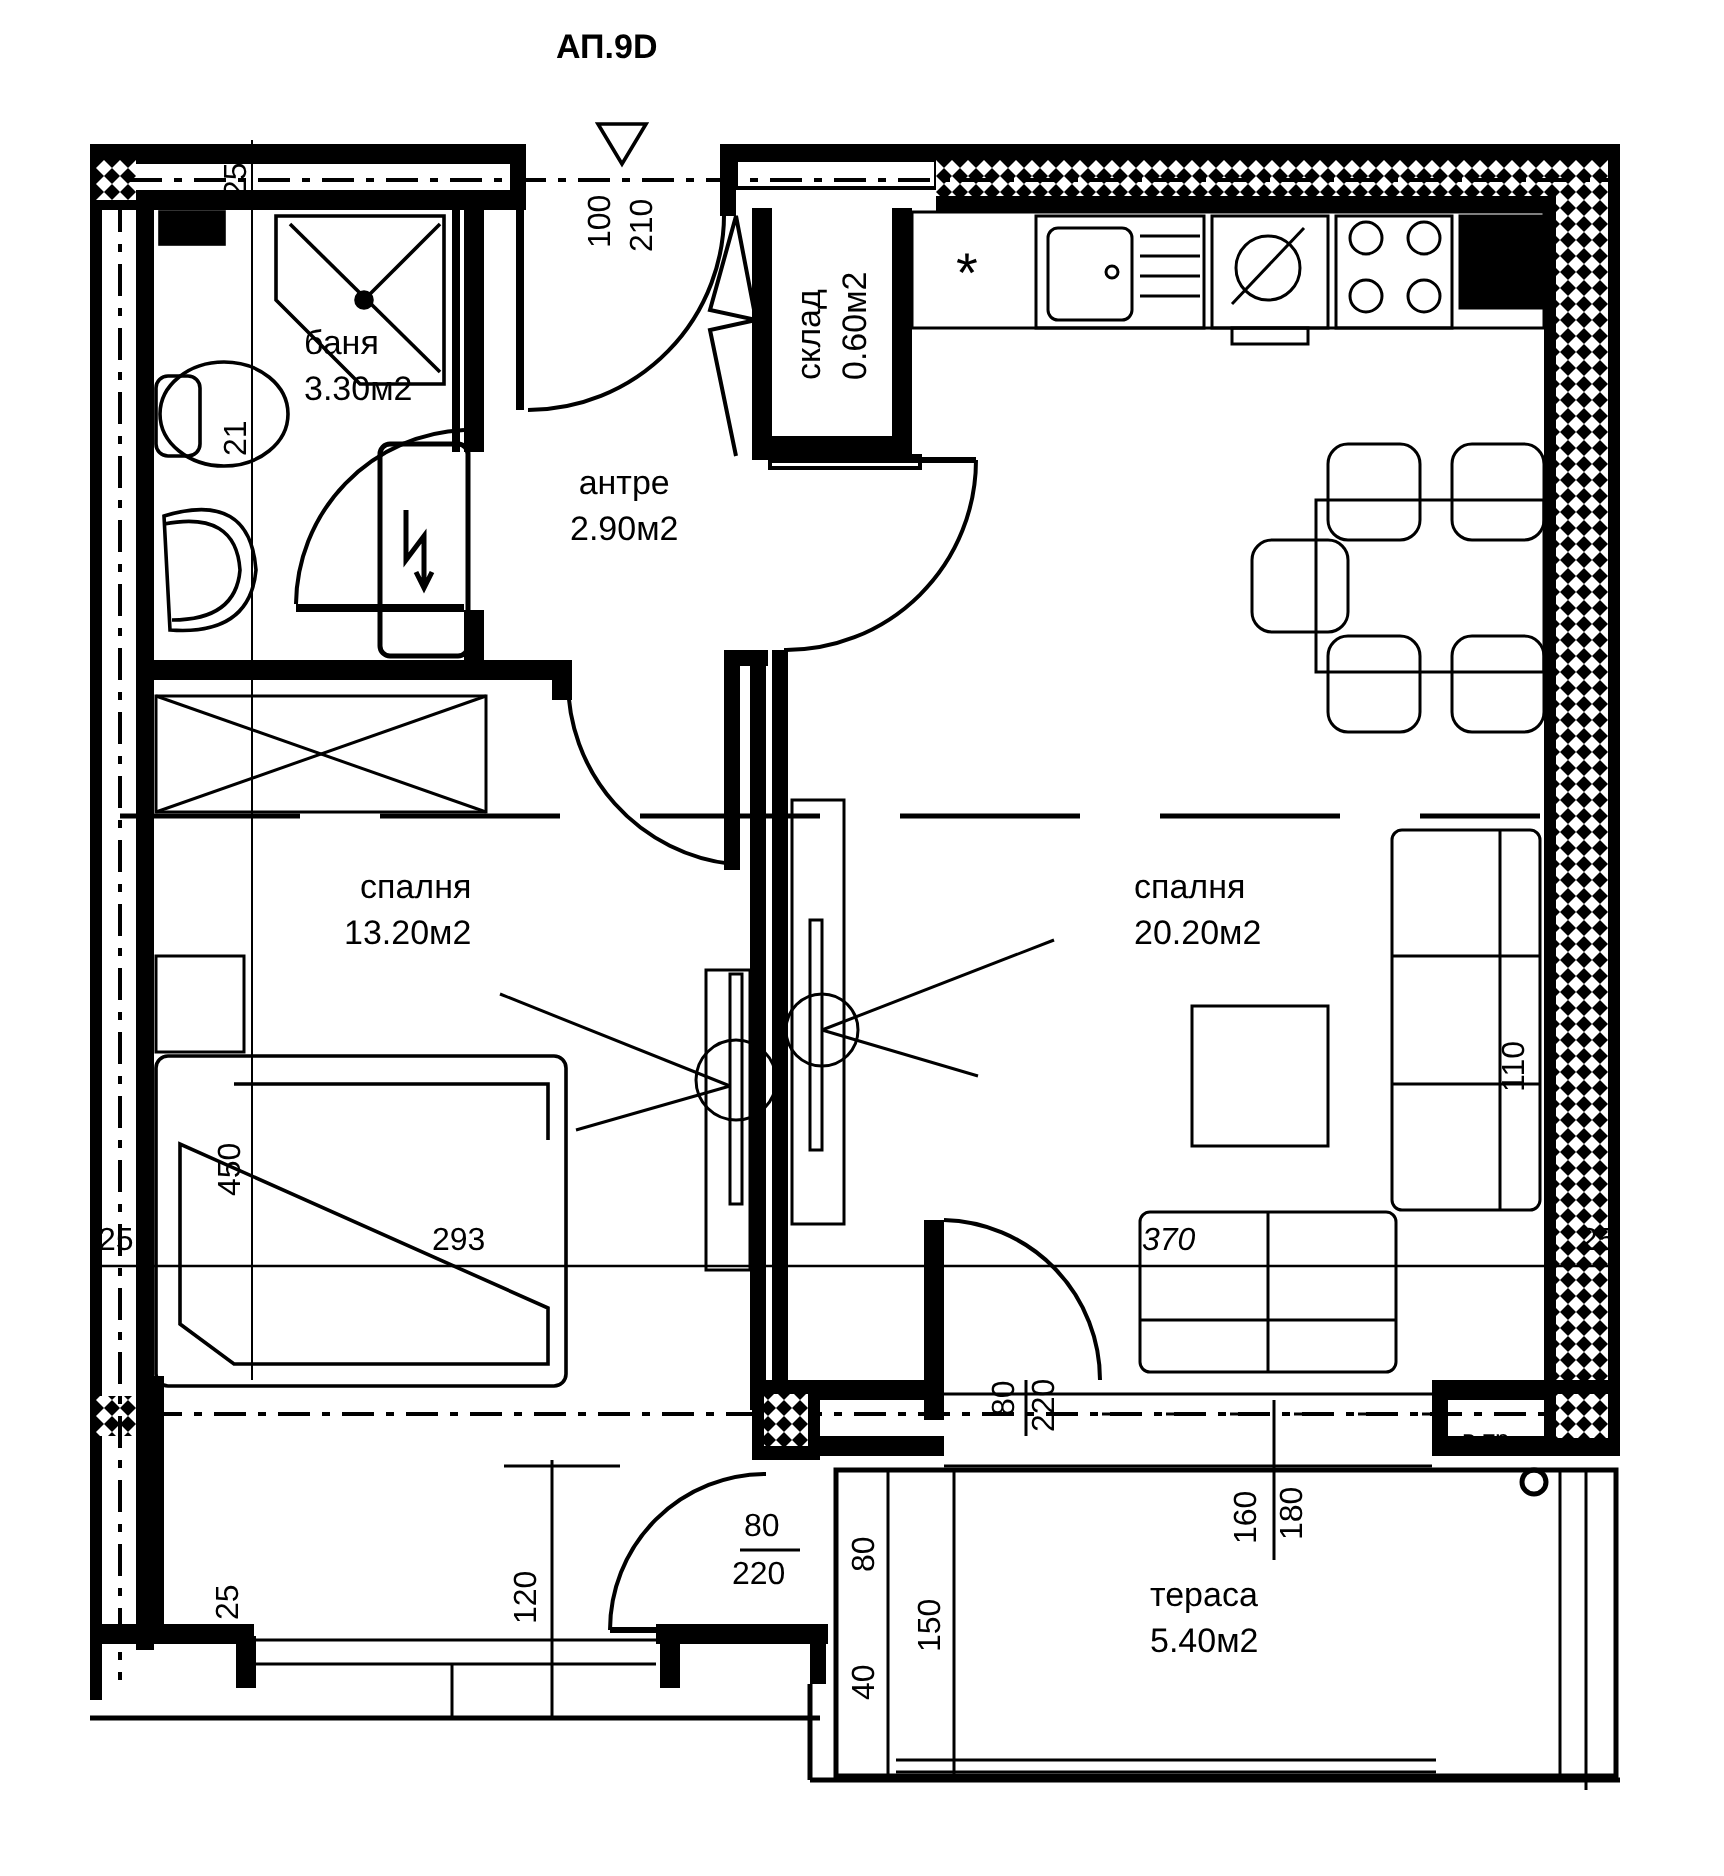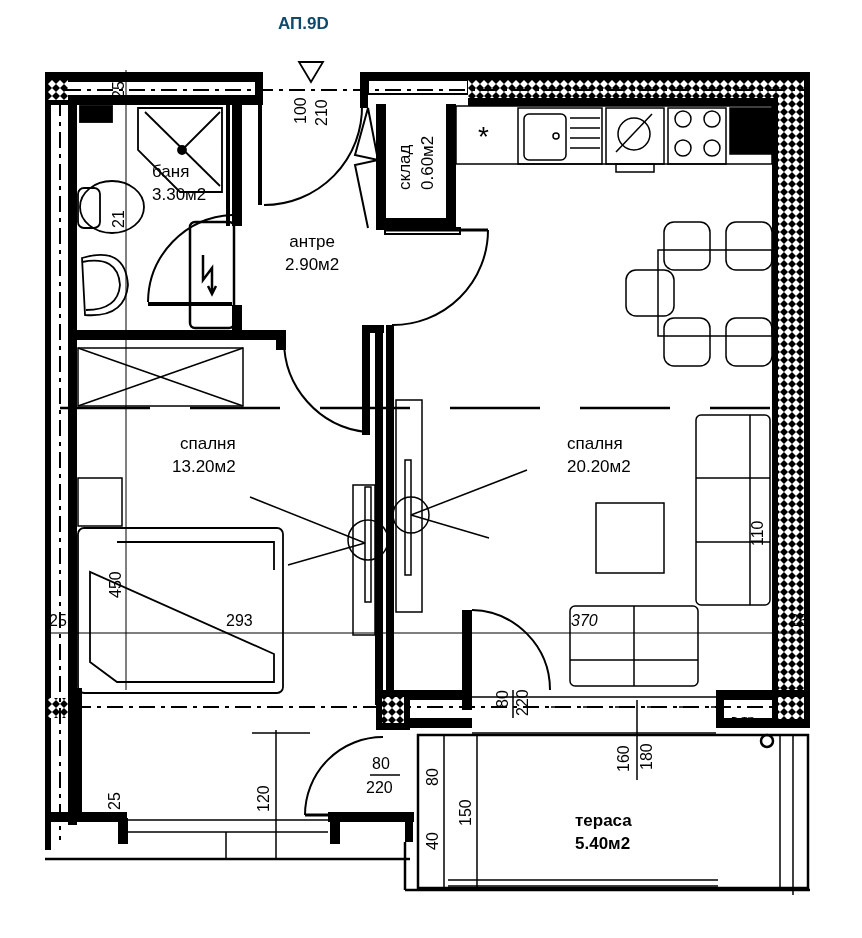--- a/index.html
+++ b/index.html
@@ -1,18 +1,18 @@
 <!DOCTYPE html>
 <html><head>
   <meta charset="utf-8">
   <style>
     html, body { margin: 0; padding: 0; background: #ffffff; }
     body { width: 862px; height: 938px; position: relative; overflow: hidden; font-family: "Liberation Sans", sans-serif; }
     #plan { position: absolute; left: 0; top: 0; width: 862px; height: 938px; }
-    .title { position: absolute; left: 278px; top: 14px; font-family: "Liberation Sans", sans-serif; font-weight: bold; font-size: 17px; color: #0c4a6e; }
+    .title { position: absolute; left: 278px; top: 14px; font-family: "Liberation Sans", sans-serif; font-weight: bold; font-size: 17px; color: #000000; }
     .lbl { position: absolute; font-family: "Liberation Sans", sans-serif; font-size: 17px; color: #000; line-height: 23px; white-space: nowrap; }
     .dim { position: absolute; font-family: "Liberation Sans", sans-serif; font-size: 16px; color: #000; line-height: 16px; white-space: nowrap; }
     .rot { transform-origin: left top; transform: rotate(-90deg); }
     .small { font-size: 13px; }
   </style>
 </head>
 <body>
 
 <svg id="plan" viewBox="0 0 862 938" xmlns="http://www.w3.org/2000/svg">
   <defs>
@@ -260,31 +260,31 @@
   <div>0.60м2</div>
 </div>
 <div class="lbl" style="left:172px; top:432px;text-align:right;">
   <div>спалня</div>
   <div>13.20м2</div>
 </div>
 <div class="lbl" style="left:567px; top:432px;">
   <div>спалня</div>
   <div>20.20м2</div>
 </div>
-<div class="lbl" style="left:575px; top:809px;font-weight:bold;">
+<div class="lbl" style="left:575px; top:786px;">
   <div>тераса</div>
   <div>5.40м2</div>
 </div>
 
 <div class="dim rot" style="left:293px; top:124px;">100</div>
 <div class="dim rot" style="left:314px; top:126px;">210</div>
 <div class="dim rot" style="left:111px; top:99px;">25</div>
 <div class="dim rot" style="left:111px; top:228px;">21</div>
 <div class="dim rot" style="left:108px; top:598px;">450</div>
-<div class="dim" style="left:226px; top:613px;">293</div>
+<div class="dim" style="left:216px; top:613px;">293</div>
 <div class="dim" style="left:571px; top:613px;font-style:italic;">370</div>
 <div class="dim" style="left:49px; top:613px;">25</div>
 <div class="dim" style="left:790px; top:613px;">25</div>
 <div class="dim rot" style="left:750px; top:546px;">110</div>
 <div class="dim rot" style="left:495px; top:708px;">80</div>
 <div class="dim rot" style="left:515px; top:716px;">220</div>
 <div class="dim" style="left:372px; top:756px;">80</div>
 <div class="dim" style="left:366px; top:780px;">220</div>
 <div class="dim rot" style="left:616px; top:772px;">160</div>
 <div class="dim rot" style="left:639px; top:770px;">180</div>

